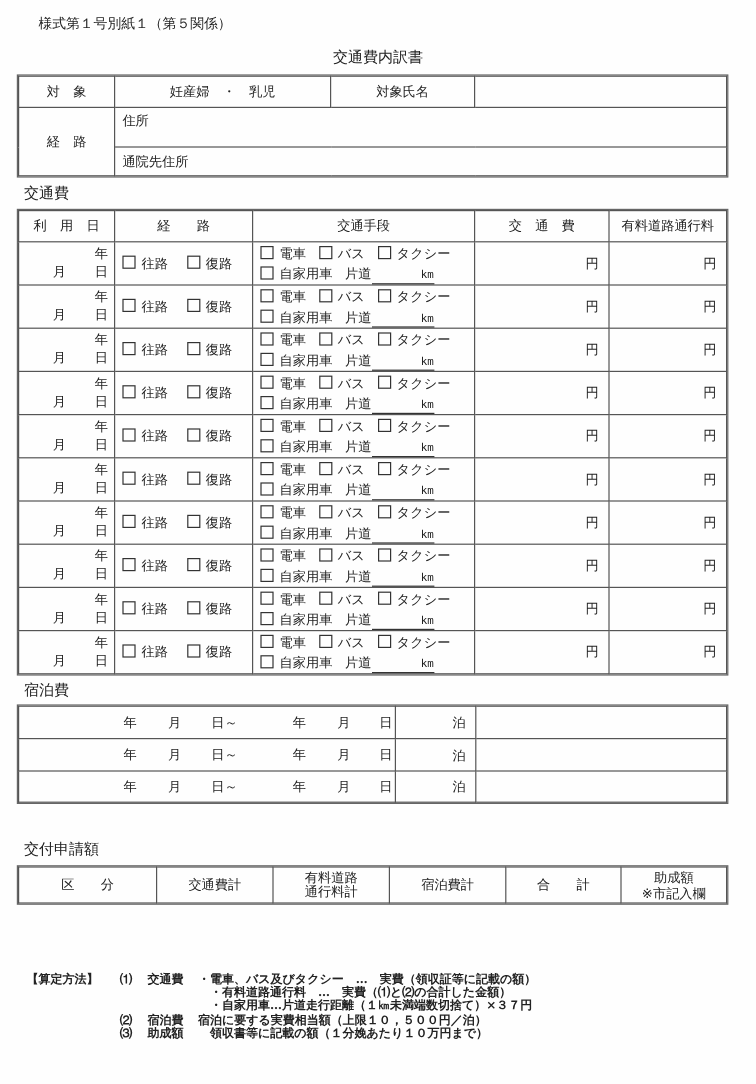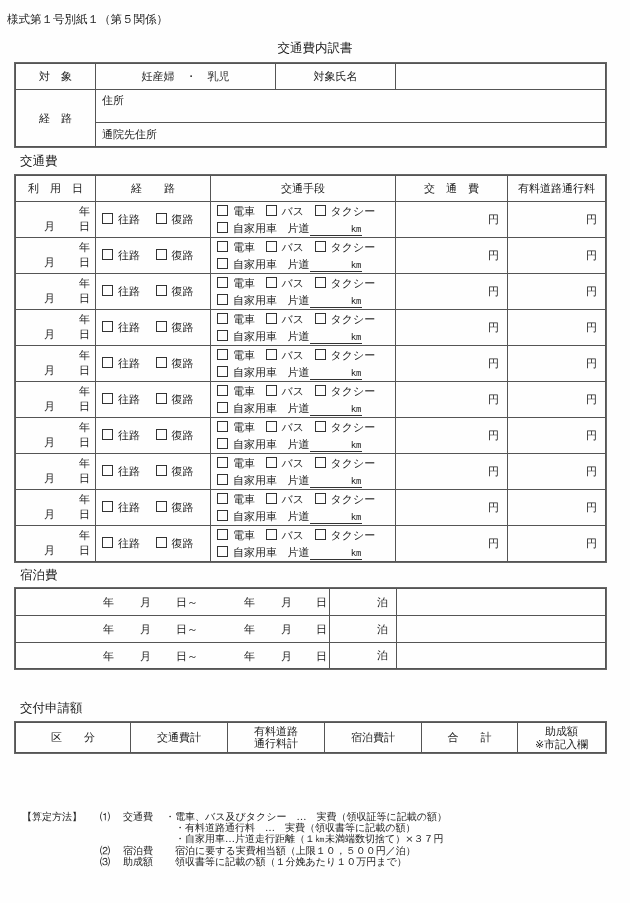--- a/index.html
+++ b/index.html
@@ -1,40 +1,40 @@
 <!DOCTYPE html>
 <html><head>
 <meta charset="utf-8">
 <style>
   html, body { margin: 0; padding: 0; background: #fefefe; }
   body { width: 630px; height: 903px; position: relative; overflow: hidden;
          font-family: "DejaVu Serif", "Liberation Serif", serif; color: #222; font-size: 11px; }
   .abs { position: absolute; }
-  .form-id { left: 7px; top: 12px; font-size: 11.5px; }
+  .form-id { left: 32px; top: 12px; font-size: 11.5px; }
   .title { left: 0; width: 630px; top: 40px; text-align: center; font-size: 12.5px; }
   .section-label { font-size: 12.5px; }
   table.grid { position: absolute; border-collapse: collapse; table-layout: fixed; }
   table.grid td { border: 1px solid #555; padding: 0; vertical-align: middle; font-size: 11px; }
   .outer { outline: 1.5px solid #666; }
   .c { text-align: center; }
   .r { text-align: right; padding-right: 8px !important; }
   .box { display: inline-block; width: 9px; height: 9px; border: 1px solid #333; vertical-align: -1px; margin-right: 5px; }
   .line2 { line-height: 17px; padding-left: 6px !important; white-space: nowrap; }
   .km-line { display: inline-block; width: 52px; border-bottom: 1px solid #333; text-align: right; font-family: "DejaVu Sans Mono", monospace; font-size: 9px; line-height: 11px; }
   .date-cell { position: relative; }
   .date-cell .y { position: absolute; right: 5px; top: 2px; }
   .date-cell .m { position: absolute; left: 28px; bottom: 3px; }
   .date-cell .d { position: absolute; right: 5px; bottom: 3px; }
   .route-cell { padding-left: 6px !important; white-space: nowrap; }
   .route-cell .opt { margin-right: 12px; }
   .period { position: relative; height: 100%; }
   .period span { position: absolute; top: 50%; transform: translateY(-50%); }
   .notes { left: 22px; top: 811px; font-size: 10px; line-height: 11.2px; }
   .notes .row { position: relative; height: 11.2px; white-space: nowrap; }
-  .notes .row span { position: absolute; top: 0; }
+  .notes .row span { position: absolute; top: 0; font-weight: bold; }
 </style>
 </head>
 <body>
 
 <div class="abs form-id">様式第１号別紙１（第５関係）</div>
 <div class="abs title">交通費内訳書</div>
 
 <table class="grid outer" style="left:15px; top:63px; width:590px;">
   <colgroup>
       <col style="width:80px">
@@ -415,28 +415,28 @@
   </table>
 
 <div class="abs notes">
   <div class="row">
     <span style="left:0">【算定方法】</span>
     <span style="left:78px">⑴</span>
     <span style="left:101px">交通費</span>
     <span style="left:143px">・電車、バス及びタクシー　…　実費（領収証等に記載の額）</span>
   </div>
   <div class="row">
-      <span style="left:153px">・有料道路通行料　…　実費（領収書等に記載の額）</span>
+      <span style="left:153px">・有料道路通行料　…　実費（⑴と⑵の合計した金額）</span>
     </div>
   <div class="row">
       <span style="left:153px">・自家用車…片道走行距離（１㎞未満端数切捨て）×３７円</span>
     </div>
   <div class="row">
     <span style="left:78px">⑵</span>
     <span style="left:101px">宿泊費</span>
-    <span style="left:153px">宿泊に要する実費相当額（上限１０，５００円／泊）</span>
+    <span style="left:143px">宿泊に要する実費相当額（上限１０，５００円／泊）</span>
   </div>
   <div class="row">
     <span style="left:78px">⑶</span>
     <span style="left:101px">助成額</span>
     <span style="left:153px">領収書等に記載の額（１分娩あたり１０万円まで）</span>
   </div>
 </div>
 
 </body></html>

